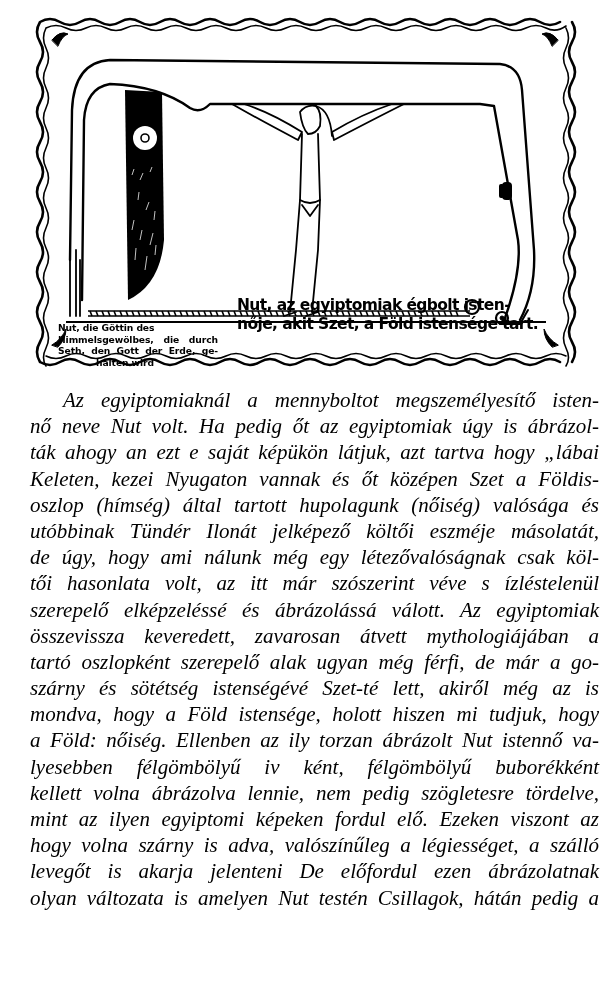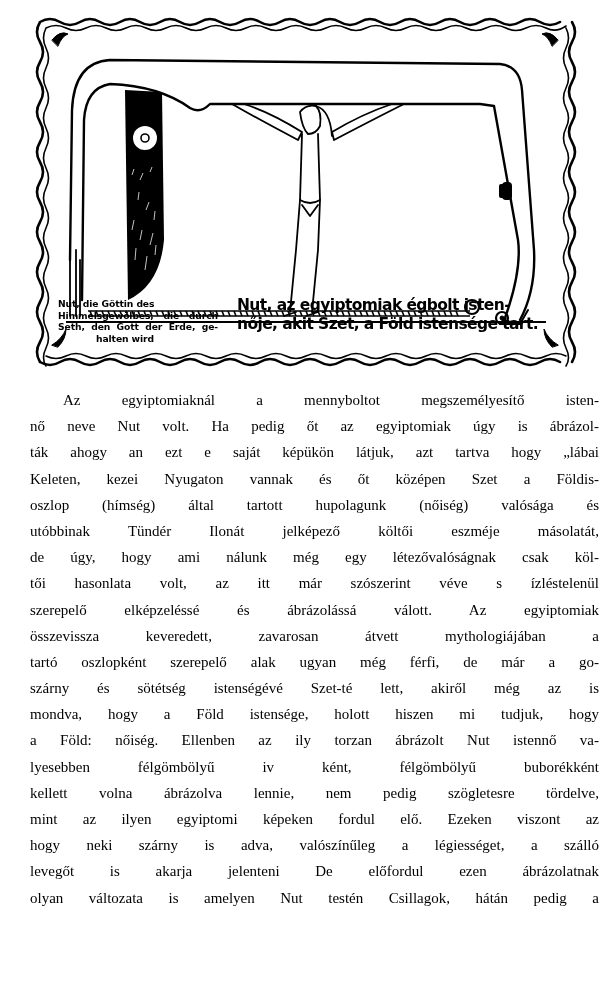--- a/index.html
+++ b/index.html
@@ -32,21 +32,21 @@
       top: 298px;
       width: 160px;
       font-family: "DejaVu Sans", sans-serif;
       font-weight: bold;
       font-size: 9.2px;
       line-height: 11.5px;
       text-align: justify;
       text-align-last: left;
       letter-spacing: -0.1px;
     }
-    .caption-de .l1 { display:block; text-align: right; }
+    .caption-de .l1 { display:block; text-align: right; margin-top: 24px; }
     .caption-de .l {
       display: block;
       text-align: justify;
       text-align-last: justify;
     }
     .caption-de .last { display:block; padding-left: 38px; text-align-last:left; }
     .caption-hu {
       position: absolute;
       left: 237px;
       top: 296px;
@@ -57,23 +57,24 @@
       line-height: 19px;
       letter-spacing: -0.6px;
     }
     .caption-hu span { display: block; white-space: nowrap; }
     .body-text {
       position: absolute;
       left: 30px;
       top: 387px;
       width: 569px;
       font-family: "Liberation Serif", serif;
-      font-size: 15px;
+      font-size: 21px;
       line-height: 26.2px;
       text-align: justify;
+      font-style: italic;
     }
     .body-text .line {
       display: block;
       text-align: justify;
       text-align-last: justify;
       white-space: nowrap;
       height: 26.2px;
     }
     .body-text .line.first { text-indent: 33px; }
   </style>
@@ -166,16 +167,16 @@
   <span class="line">tői hasonlata volt, az itt már szószerint véve s ízléstelenül</span>
   <span class="line">szerepelő elképzeléssé és ábrázolássá válott. Az egyiptomiak</span>
   <span class="line">összevissza keveredett, zavarosan átvett mythologiájában a</span>
   <span class="line">tartó oszlopként szerepelő alak ugyan még férfi, de már a go-</span>
   <span class="line">szárny és sötétség istenségévé Szet-té lett, akiről még az is</span>
   <span class="line">mondva, hogy a Föld istensége, holott hiszen mi tudjuk, hogy</span>
   <span class="line">a Föld: nőiség. Ellenben az ily torzan ábrázolt Nut istennő va-</span>
   <span class="line">lyesebben félgömbölyű iv ként, félgömbölyű buborékként</span>
   <span class="line">kellett volna ábrázolva lennie, nem pedig szögletesre tördelve,</span>
   <span class="line">mint az ilyen egyiptomi képeken fordul elő. Ezeken viszont az</span>
-  <span class="line">hogy neki szárny is adva, valószínűleg a légiességet, a szálló</span>
+  <span class="line">hogy volna szárny is adva, valószínűleg a légiességet, a szálló</span>
   <span class="line">levegőt is akarja jelenteni De előfordul ezen ábrázolatnak</span>
   <span class="line">olyan változata is amelyen Nut testén Csillagok, hátán pedig a</span>
 </div>
 
 </body></html>

